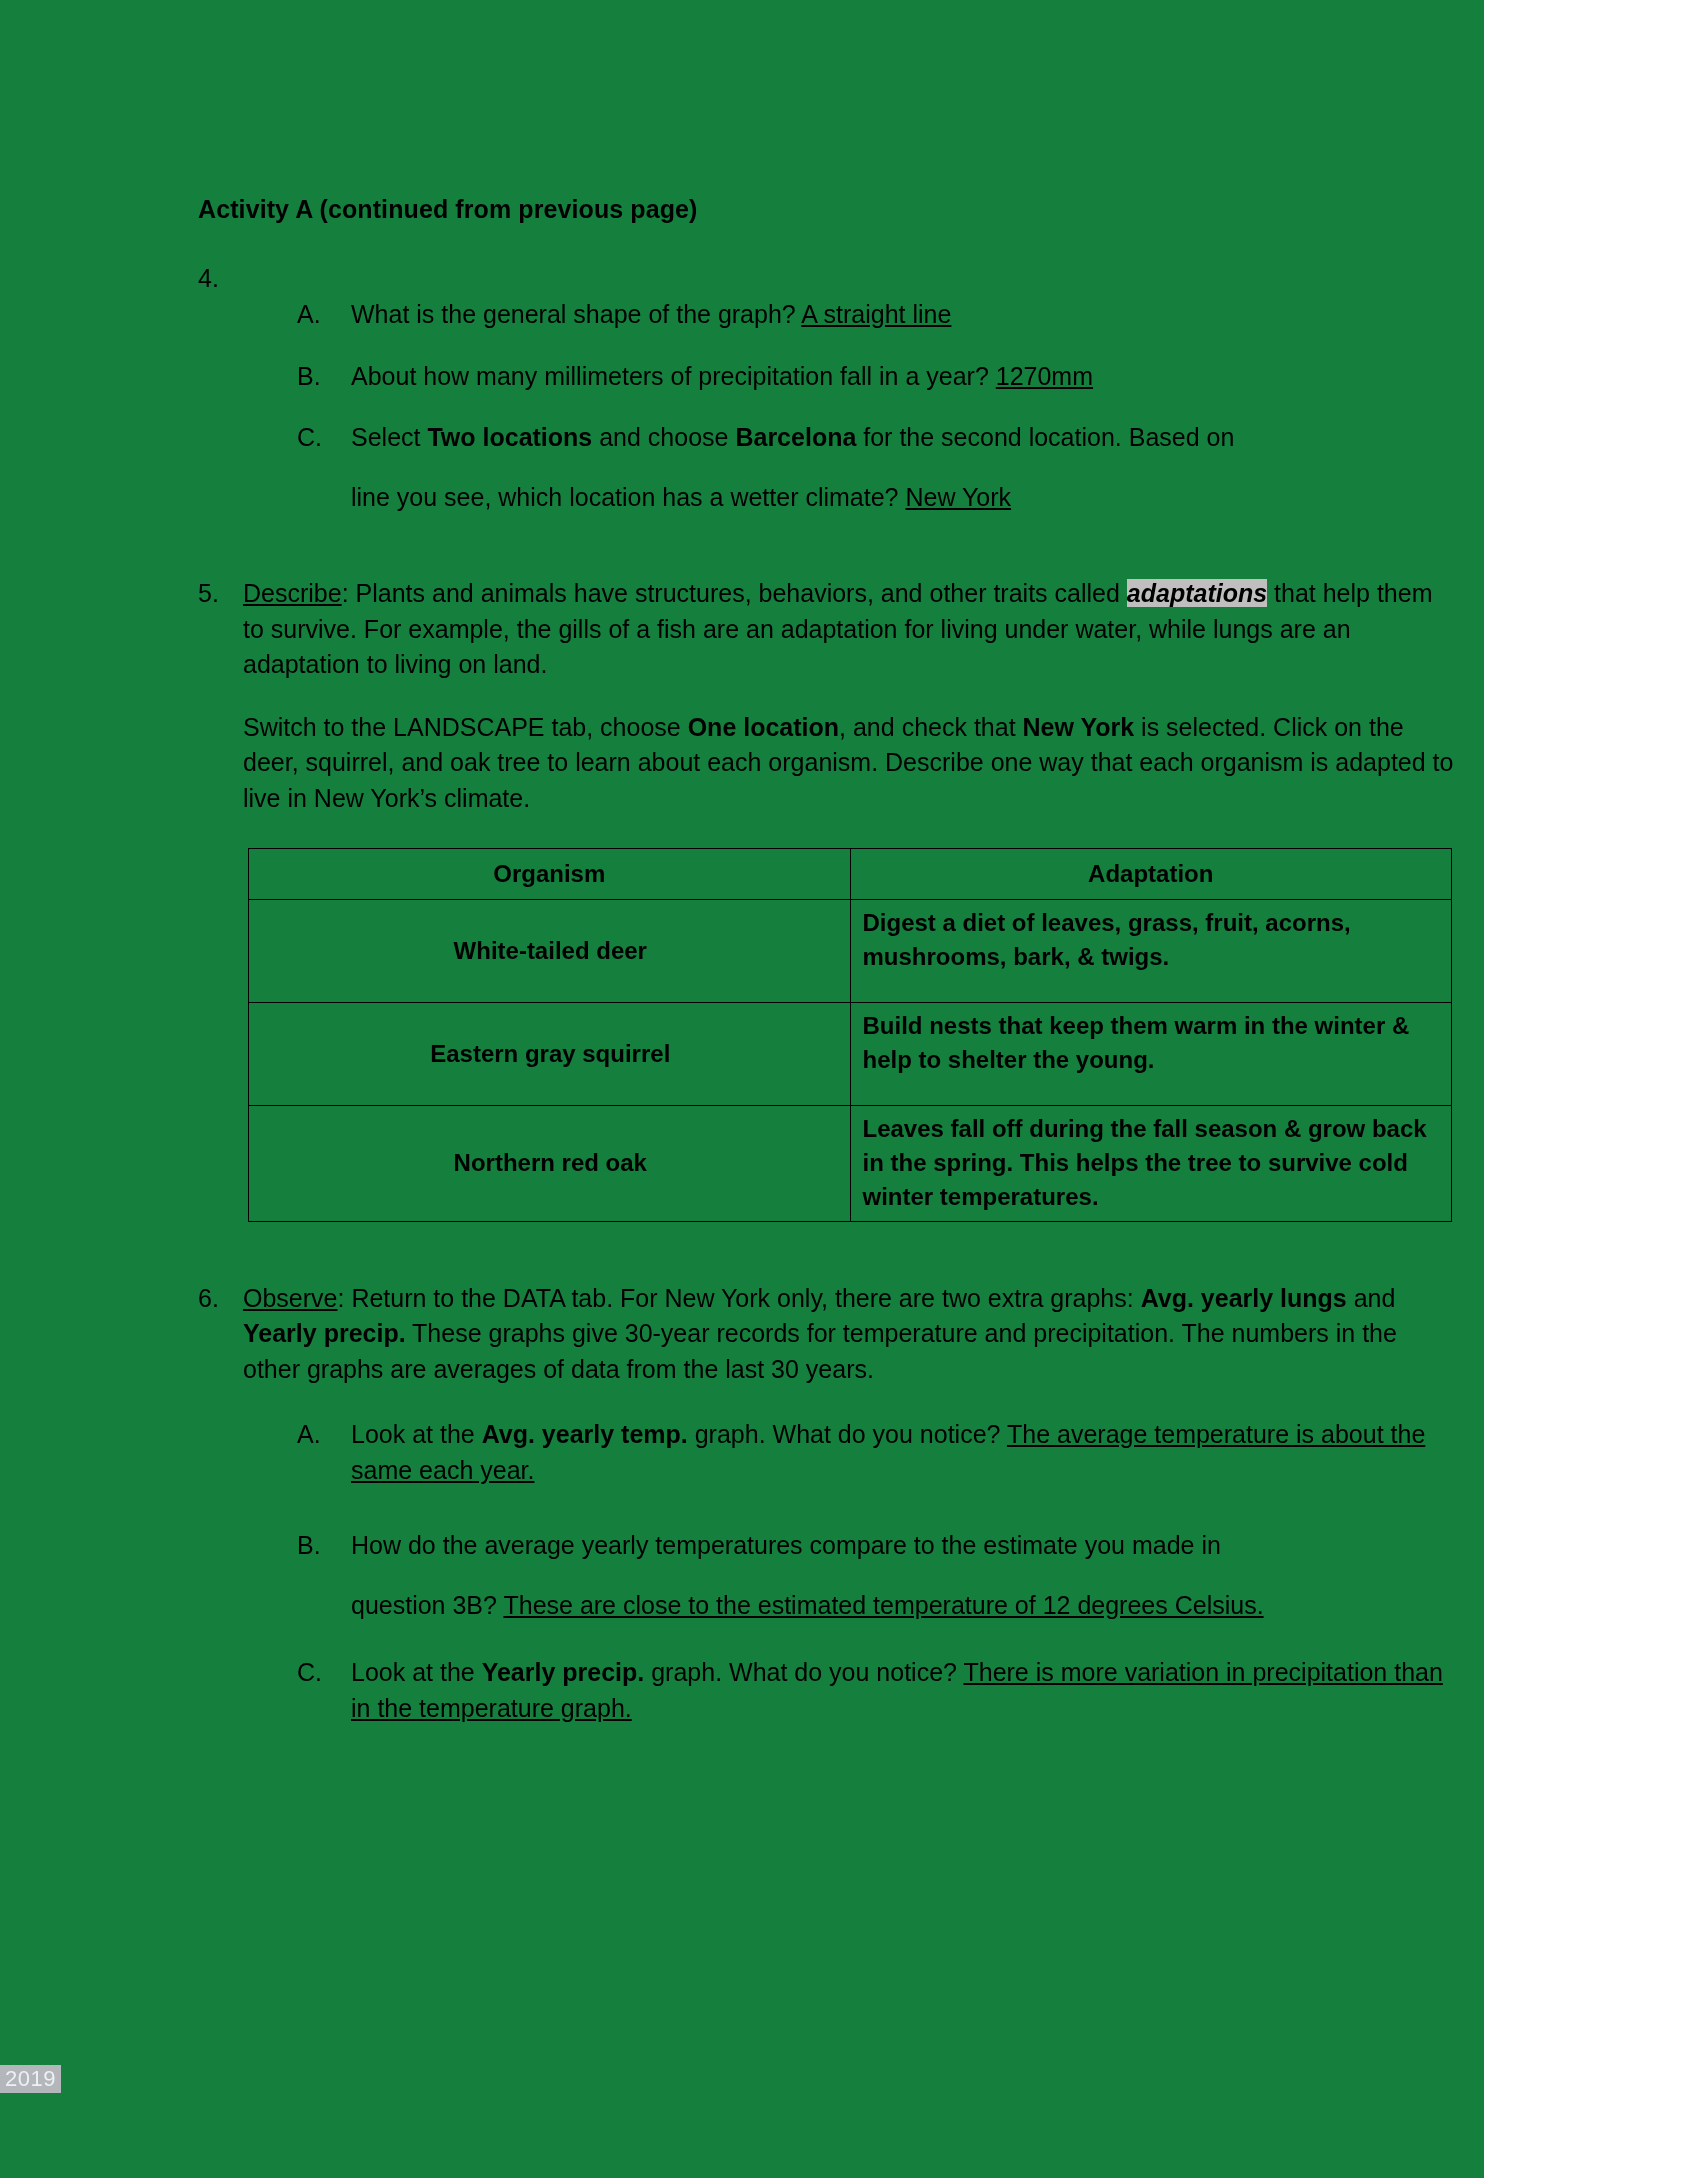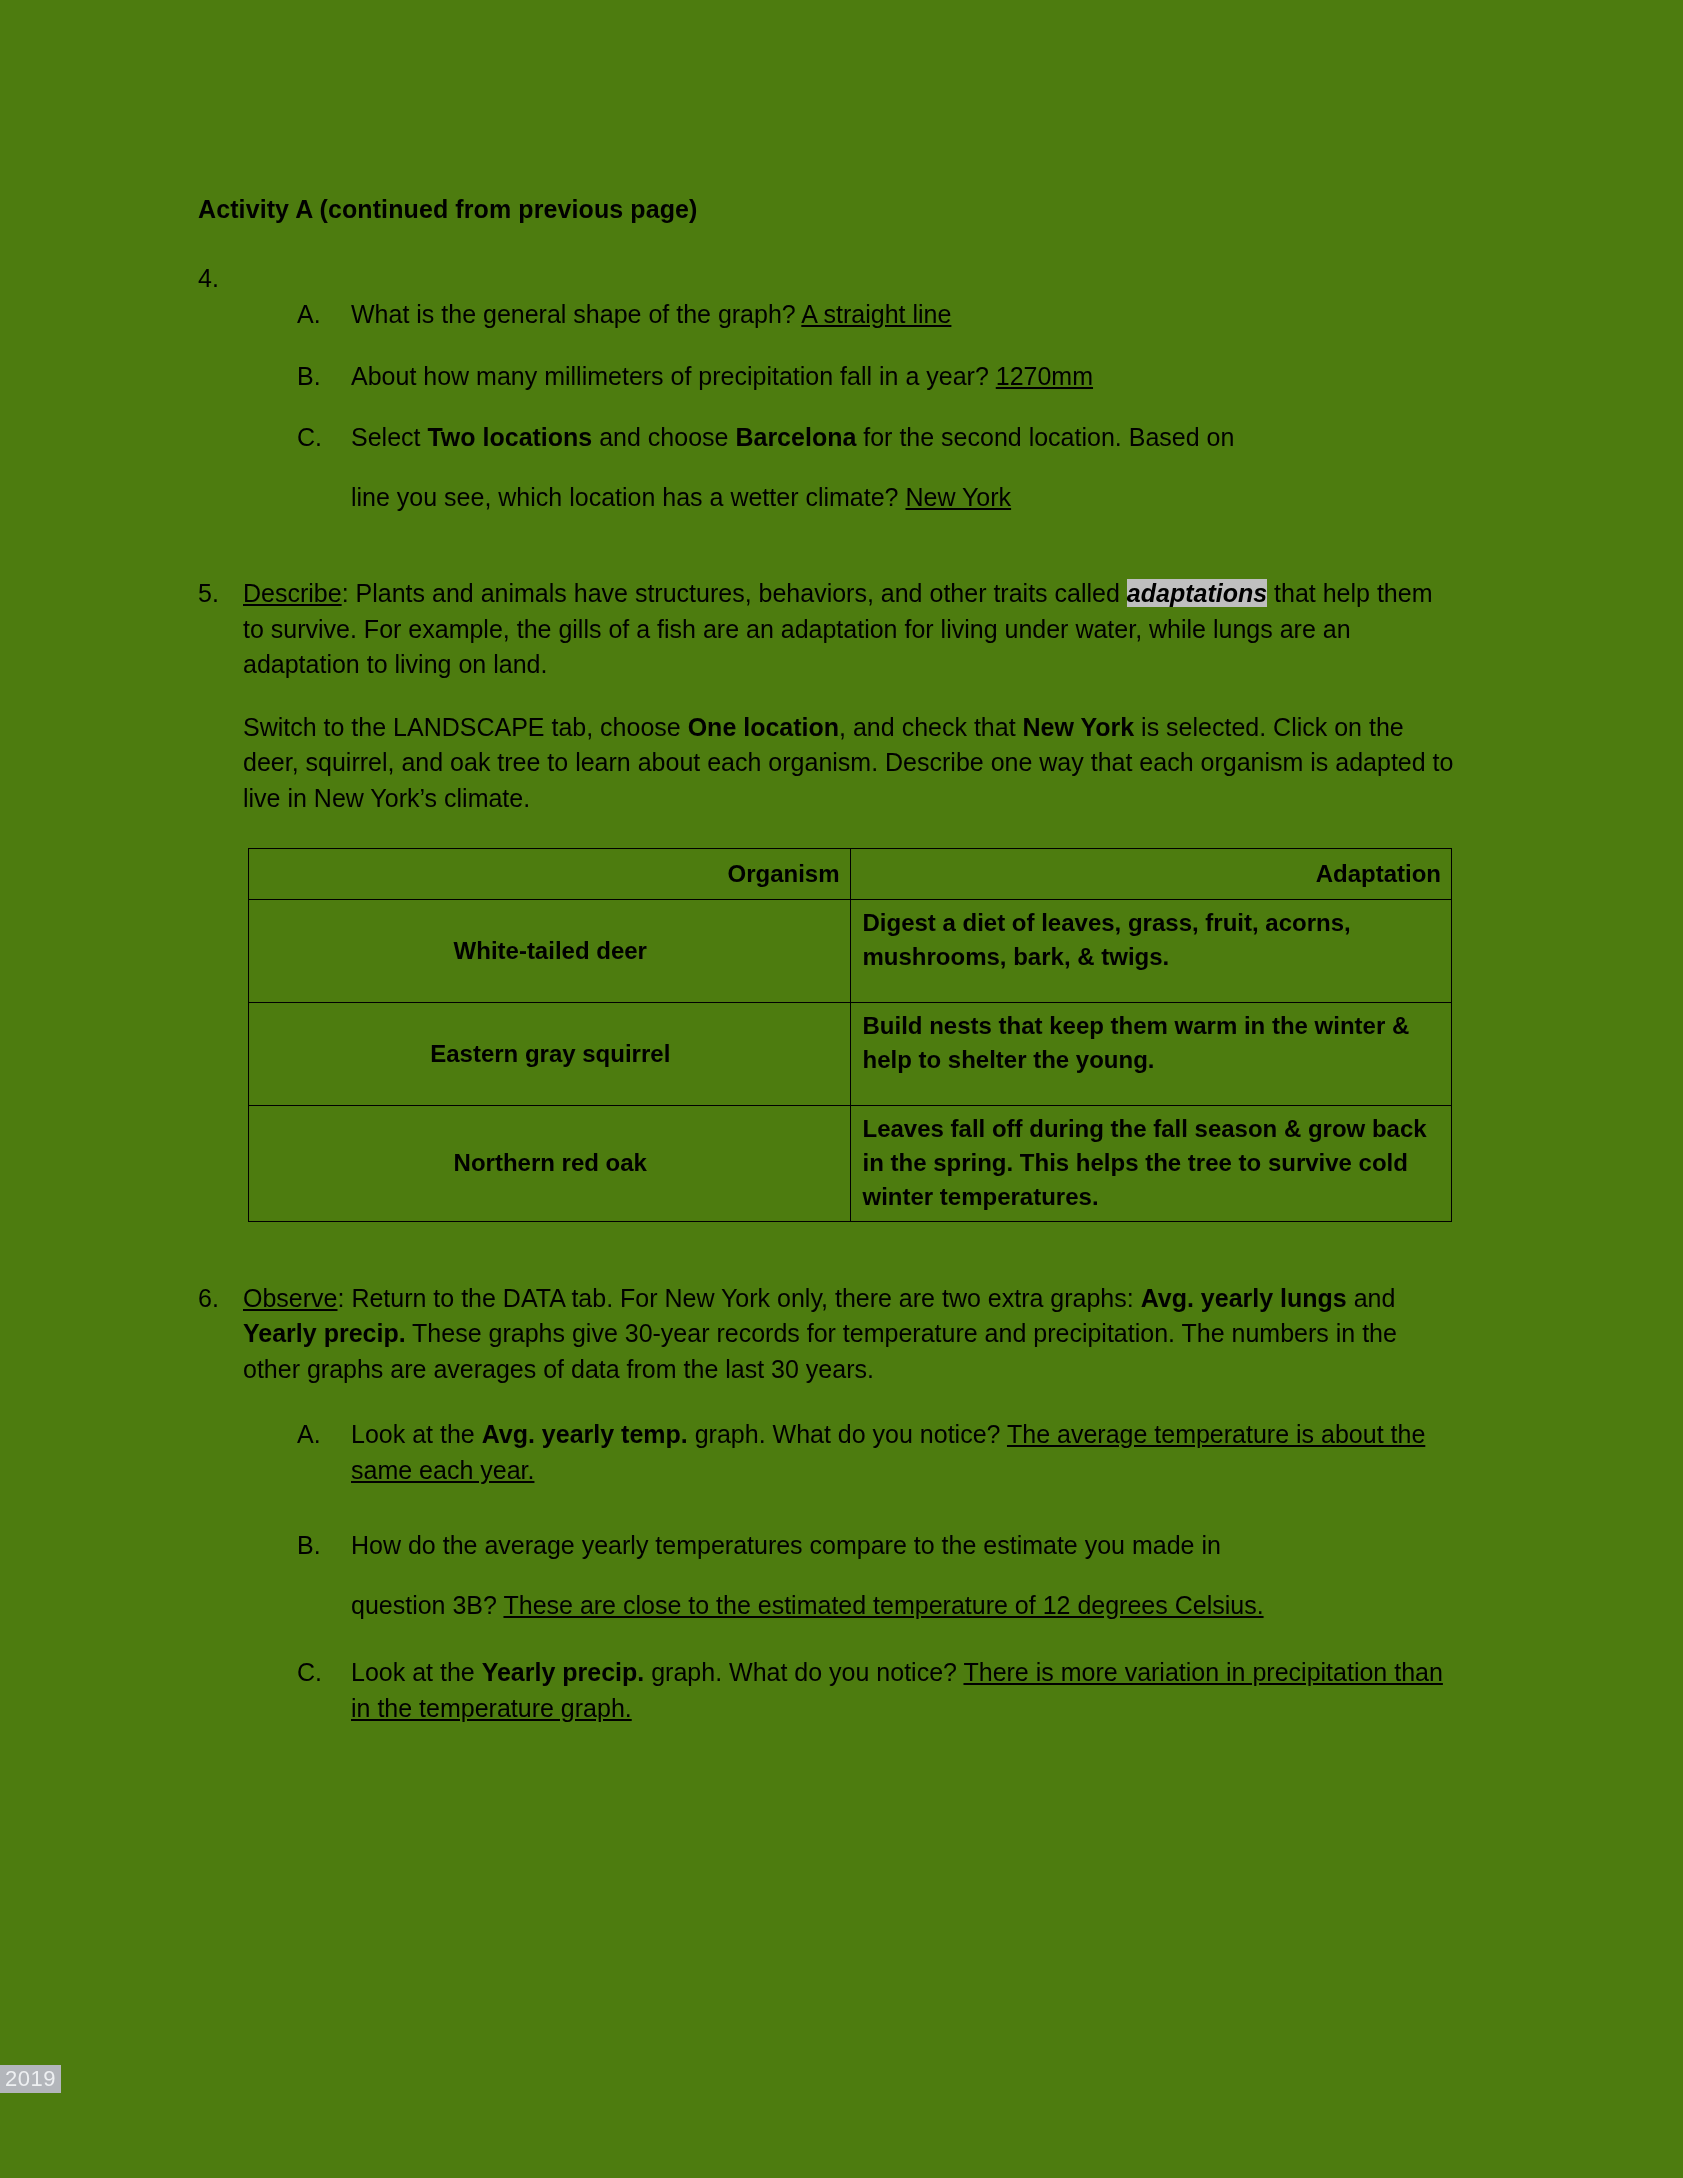--- a/index.html
+++ b/index.html
@@ -12,23 +12,23 @@
     height: 2178px;
     position: relative;
     font-family: "Liberation Sans", sans-serif;
     color: #000000;
     overflow: hidden;
   }
 
   .page {
     position: absolute;
     left: 0; top: 0;
-    width: 1683px;
+    width: 1484px;
     height: 2178px;
-    background: #4d7c0f;
+    background: #15803d;
   }
 
   .content {
     position: absolute;
     left: 198px;
     top: 194px;
     width: 1257px;
   }
 
   .doc-title {
@@ -97,21 +97,21 @@
   }
   table.org-table td, table.org-table th {
     border: 1.5px solid #000000;
     padding: 6px 10px 6px 12px;
     vertical-align: top;
     font-weight: bold;
     font-size: 24px;
     line-height: 1.42;
   }
   table.org-table th {
-    text-align: right;
+    text-align: center;
     font-weight: bold;
     padding: 8px 10px;
     height: 34px;
   }
   table.org-table td.org-name {
     width: 320px;
     text-align: center;
     vertical-align: middle;
     margin-left: 16px;
   }

